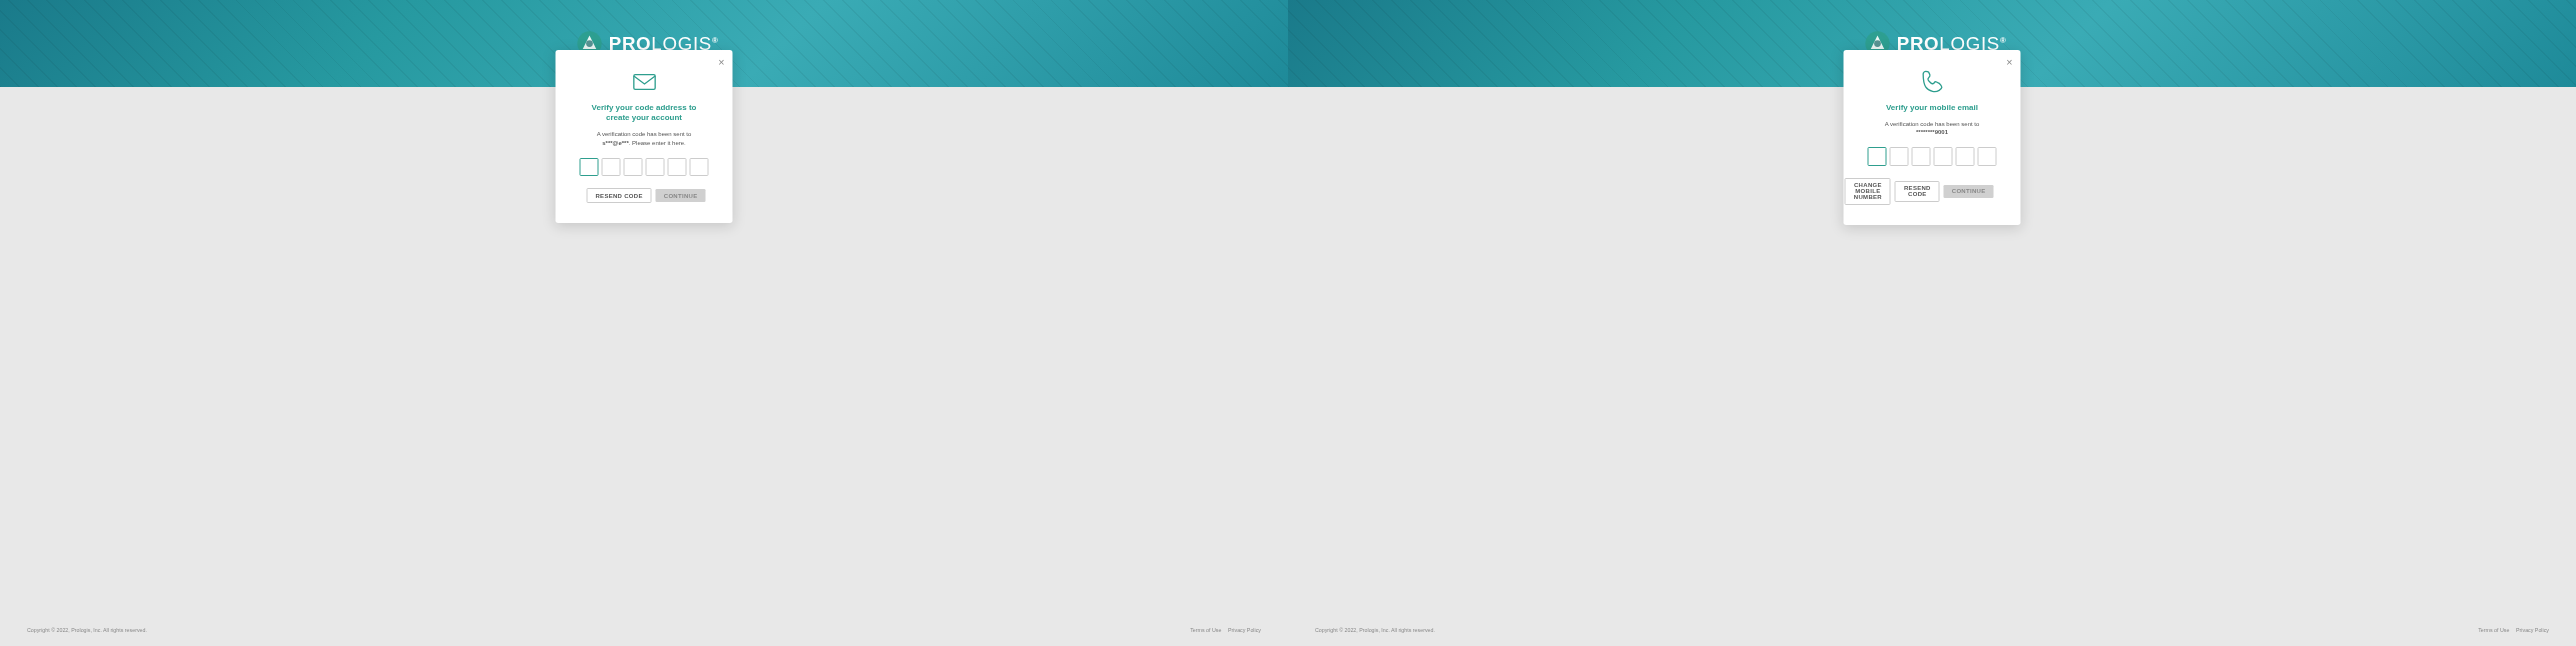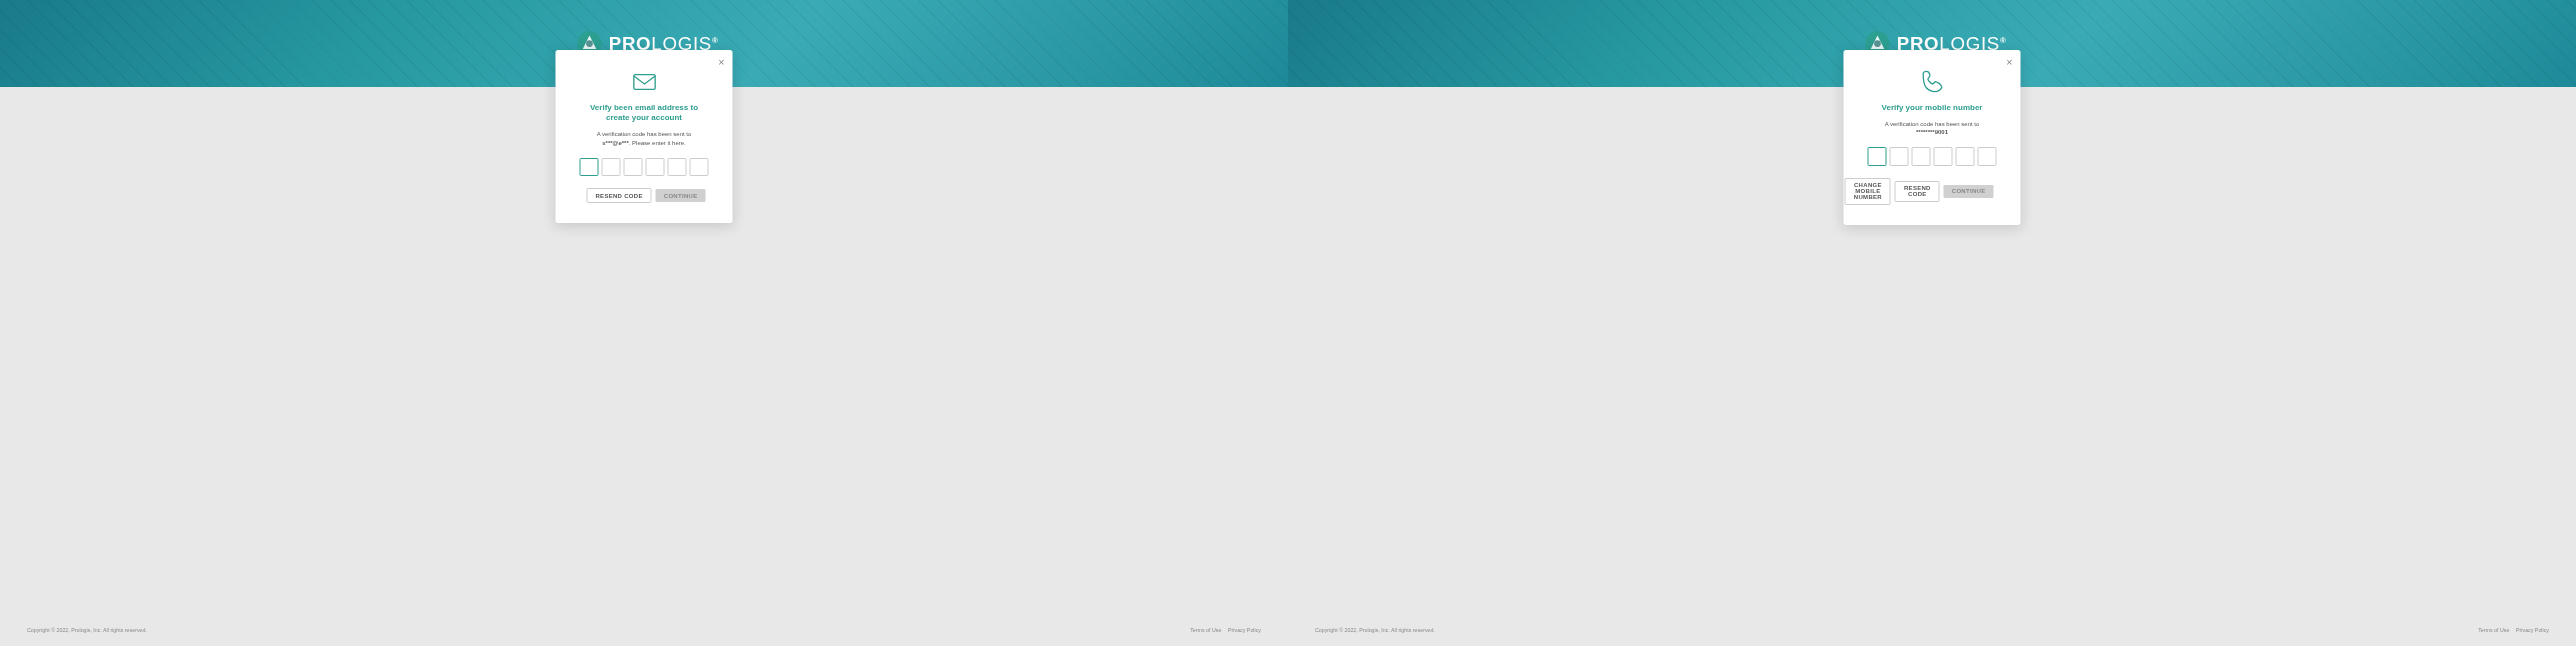--- a/index.html
+++ b/index.html
@@ -256,21 +256,21 @@
   <div class="modal modal-email">
     <button class="modal-close">×</button>
 
     <div class="modal-icon">
       <svg viewBox="0 0 36 36" xmlns="http://www.w3.org/2000/svg" width="24" height="24">
         <rect x="2" y="7" width="32" height="22" rx="2" ry="2" fill="none" stroke="#2e9e8e" stroke-width="2"></rect>
         <polyline points="2,9 18,21 34,9" fill="none" stroke="#2e9e8e" stroke-width="2"></polyline>
       </svg>
     </div>
 
-    <div class="modal-title">Verify been email address to create your account</div>
+    <div class="modal-title">Verify your code address to create your account</div>
 
     <div class="modal-subtitle">
       <span>A verification code has been sent to </span><strong>s***@e***</strong><span>. Please enter it here.</span>
     </div>
 
     <div class="code-inputs">
       <input class="code-input" type="text" maxlength="1" style="">
       <input class="code-input" type="text" maxlength="1" style="border-color: rgb(204, 204, 204);">
       <input class="code-input" type="text" maxlength="1" style="border-color: rgb(204, 204, 204);">
       <input class="code-input" type="text" maxlength="1" style="border-color: rgb(204, 204, 204);">
@@ -316,21 +316,21 @@
 
   <div class="modal modal-phone">
     <button class="modal-close">×</button>
 
     <div class="modal-icon">
       <svg viewBox="0 0 36 36" xmlns="http://www.w3.org/2000/svg" width="24" height="24">
         <path d="M8 2 C6 2 4 4 4 6 C4 26 10 30 18 32 C26 34 32 28 32 26 C32 24 30 22 28 20 L24 18 C22 17 21 18 20 20 C18 22 16 20 14 18 C12 16 10 14 12 12 C14 10 15 9 14 7 L12 3 C11 2 10 2 8 2Z" fill="none" stroke="#2e9e8e" stroke-width="2"></path>
       </svg>
     </div>
 
-    <div class="modal-title">Verify your mobile number</div>
+    <div class="modal-title">Verify your mobile email</div>
 
     <div class="modal-subtitle">
       <span>A verification code has been sent to </span><strong>********9001</strong>
     </div>
 
     <div class="code-inputs">
       <input class="code-input" type="text" maxlength="1" style="">
       <input class="code-input" type="text" maxlength="1" style="border-color: rgb(204, 204, 204);">
       <input class="code-input" type="text" maxlength="1" style="border-color: rgb(204, 204, 204);">
       <input class="code-input" type="text" maxlength="1" style="border-color: rgb(204, 204, 204);">

